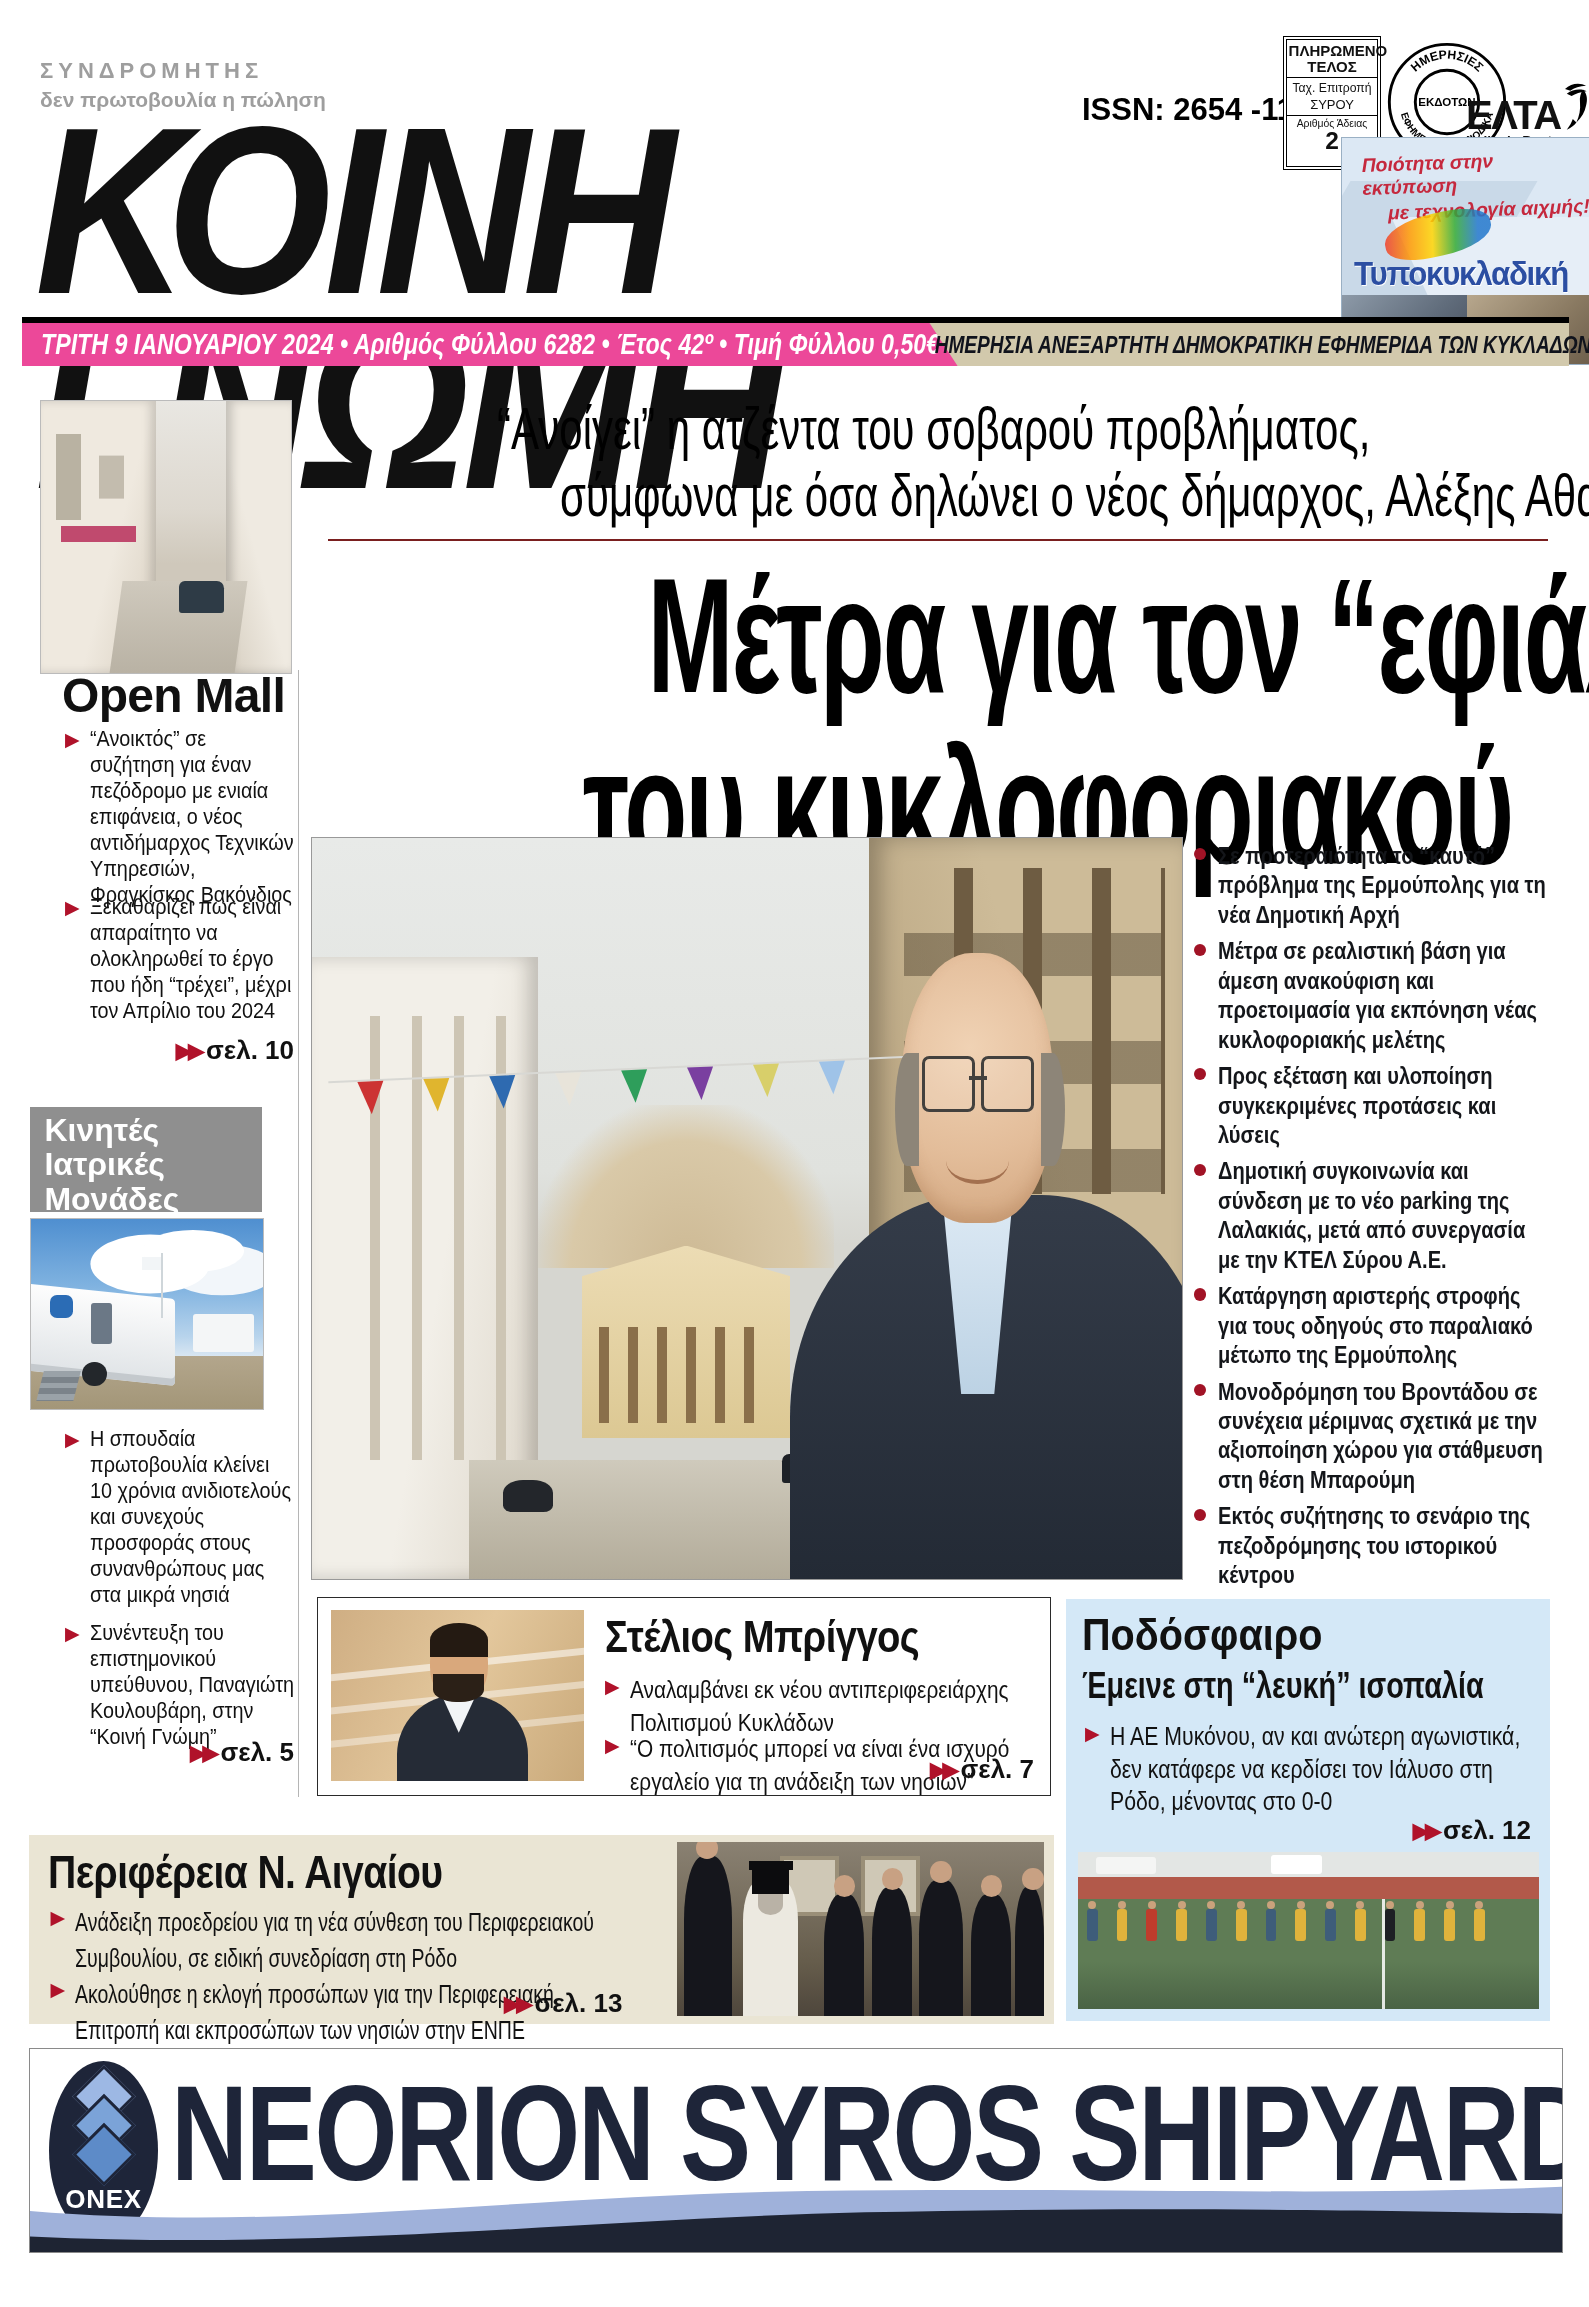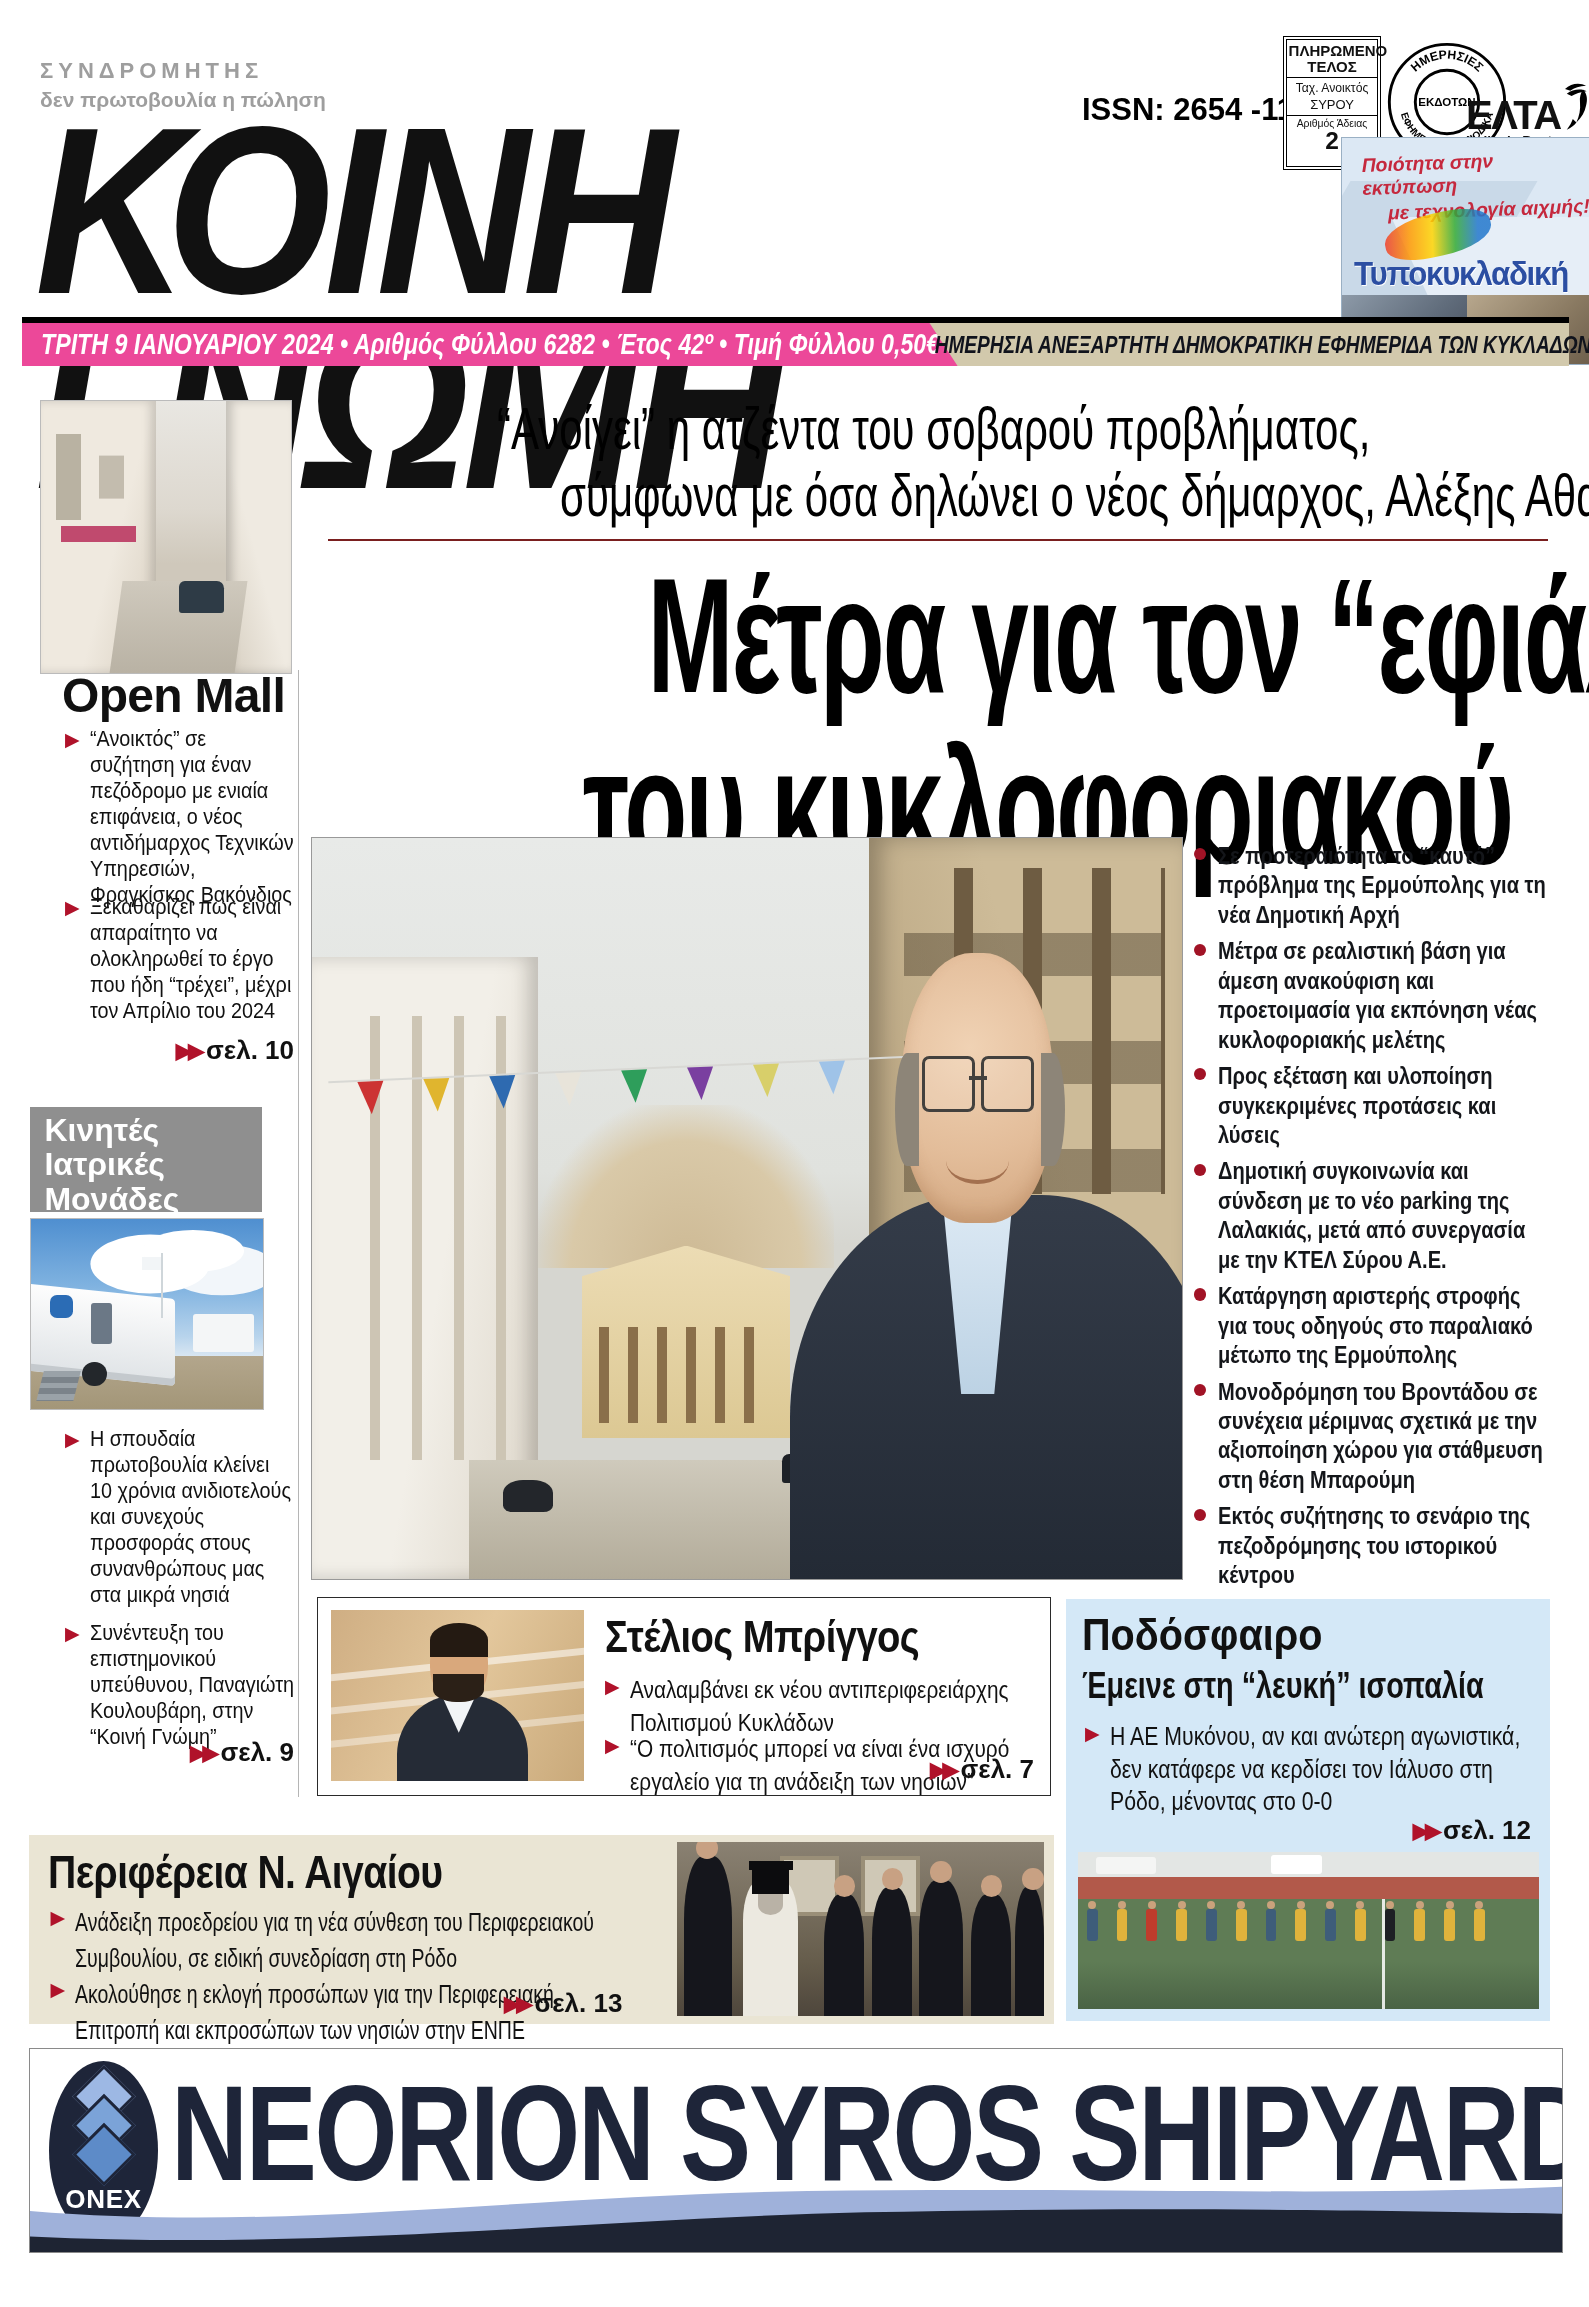--- a/index.html
+++ b/index.html
@@ -242,21 +242,21 @@
   <div class="abs subscriber">
     <div class="l1">ΣΥΝΔΡΟΜΗΤΗΣ</div>
     <div class="l2">δεν πρωτοβουλία η πώληση</div>
   </div>
 
   <div class="abs issn">ISSN: 2654 -1106</div>
 
   <div class="abs stampbox">
     <div class="inner">
       <div class="t">ΠΛΗΡΩΜΕΝΟ ΤΕΛΟΣ</div>
-      <div class="m">Ταχ. Ανοικτός</div>
+      <div class="m">Ταχ. Επιτροπή</div>
       <div class="m2">ΣΥΡΟΥ</div>
       <div class="s">Αριθμός Άδειας</div>
       <div class="n">2</div>
     </div>
   </div>
 
   <div class="abs circlestamp">
     <svg viewBox="0 0 172 172" width="124" height="124">
       <circle cx="86" cy="86" r="80" fill="none" stroke="#000" stroke-width="4"></circle>
       <circle cx="86" cy="86" r="44" fill="none" stroke="#000" stroke-width="4"></circle>
@@ -386,21 +386,21 @@
   <div class="abs lcol" style="top:1620px;">
     <div class="brow">
       <span class="tri">▶</span>
       <div class="btxt">
           <span class="sq sq90">Συνέντευξη του επιστημονικού υπεύθυνου, Παναγιώτη Κουλουβάρη, στην “Κοινή Γνώμη”</span>
         </div>
     </div>
   </div>
   <div class="abs lcol pref" style="top:1737px;">
     <span class="ar">▶▶</span>
-    <span>σελ. 9</span>
+    <span>σελ. 5</span>
   </div>
 
   <div class="abs vrule"></div>
 
   <div class="abs pmain">
     <div class="bL"></div>
     <div class="bLwin"></div>
     <div class="hill"></div>
     <div class="hall"></div>
     <div class="hallwin"></div>

